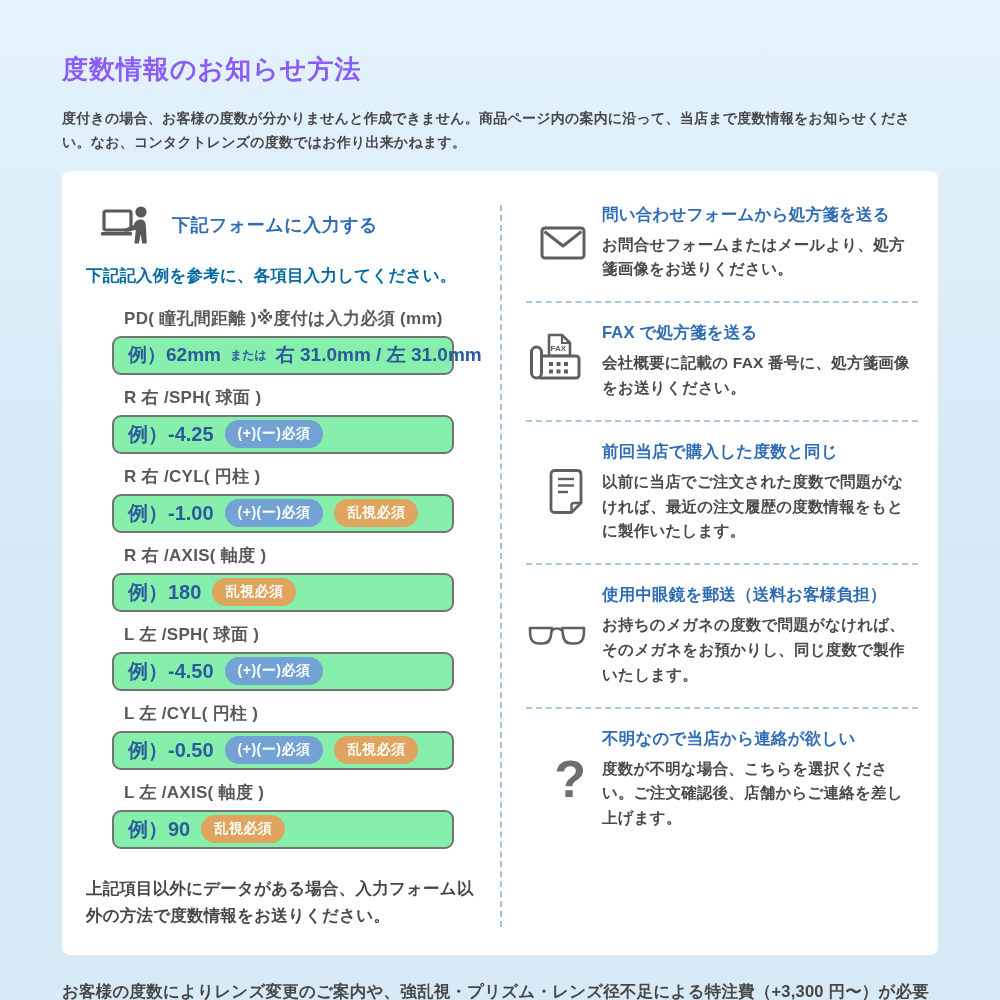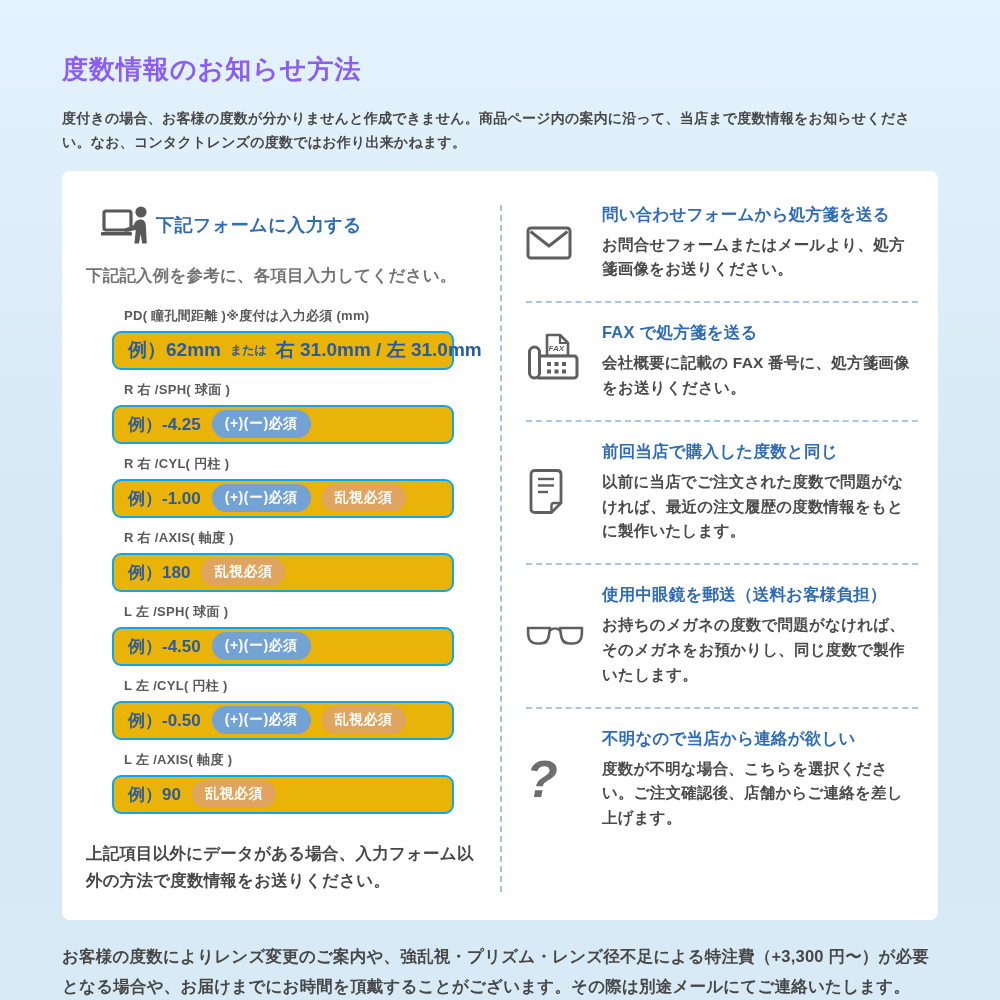--- a/index.html
+++ b/index.html
@@ -49,52 +49,52 @@
     flex: 1;
     padding: 14px 20px 14px 24px;
     display: flex;
     flex-direction: column;
   }
 
   
   .form-header {
     display: flex;
     align-items: center;
-    gap: 4px;
+    gap: 20px;
     margin: 4px 0 0 14px;
   }
   .form-heading { color: #2f6cb3; font-size: 18px; font-weight: bold; letter-spacing: 0.5px; }
   .form-note {
     font-size: 16.5px;
     font-weight: 600;
-    color: #737373;
+    color: #0369a1;
     margin: 20px 0 20px 0;
     letter-spacing: 0.2px;
   }
   .fields { width: 342px; margin-left: 26px; }
   .field-label {
-    font-size: 13px;
+    font-size: 17px;
     font-weight: bold;
     color: #595959;
     padding-left: 12px;
     margin: 11px 0 6px 0;
     letter-spacing: 0.3px;
   }
   .field-box {
-    border: 2px solid #0ea5e9;
+    border: 2px solid #737373;
     border-radius: 9px;
-    background: #eab308;
+    background: #86efac;
     height: 39px;
     display: flex;
     align-items: center;
     padding: 0 8px 0 14px;
     gap: 11px;
     white-space: nowrap;
   }
-  .ex { color: #2b5b9d; font-size: 17px; font-weight: bold; }
+  .ex { color: #2b5b9d; font-size: 20px; font-weight: bold; }
   .field-box.pd .ex { font-size: 19px; }
   .ex-small { color: #2b5b9d; font-size: 12px; font-weight: bold; margin: 0 -2px; }
   .pill {
     color: #ffffff;
     font-size: 14px;
     font-weight: bold;
     border-radius: 14px;
     padding: 5px 13px;
     letter-spacing: 0.5px;
     flex-shrink: 0;
@@ -115,23 +115,22 @@
     display: flex;
     align-items: center;
     gap: 16px;
     padding: 19px 0;
   }
   .method:not(:last-child) { border-bottom: 2px dashed #a9c7e3; }
   .method-icon {
     width: 60px;
     flex: 0 0 60px;
     display: flex;
-    justify-content: flex-start;
+    justify-content: flex-end;
     align-items: center;
-    font-style: italic;
   }
   .method-title {
     color: #2f6cb3;
     font-size: 16.5px;
     font-weight: bold;
     margin-bottom: 7px;
     letter-spacing: 0.2px;
   }
   .method-desc {
     font-size: 15.5px;

